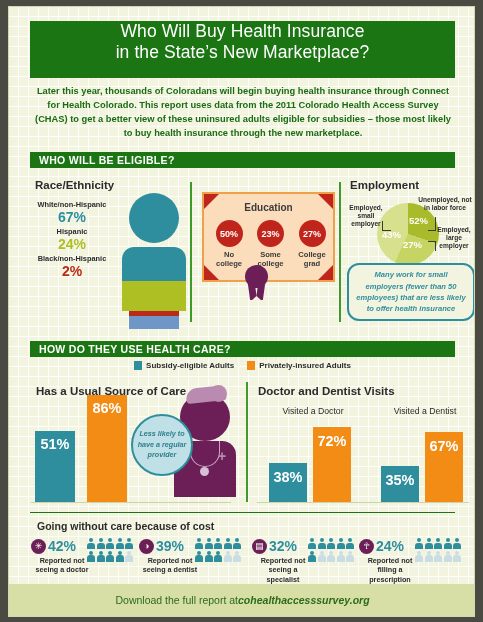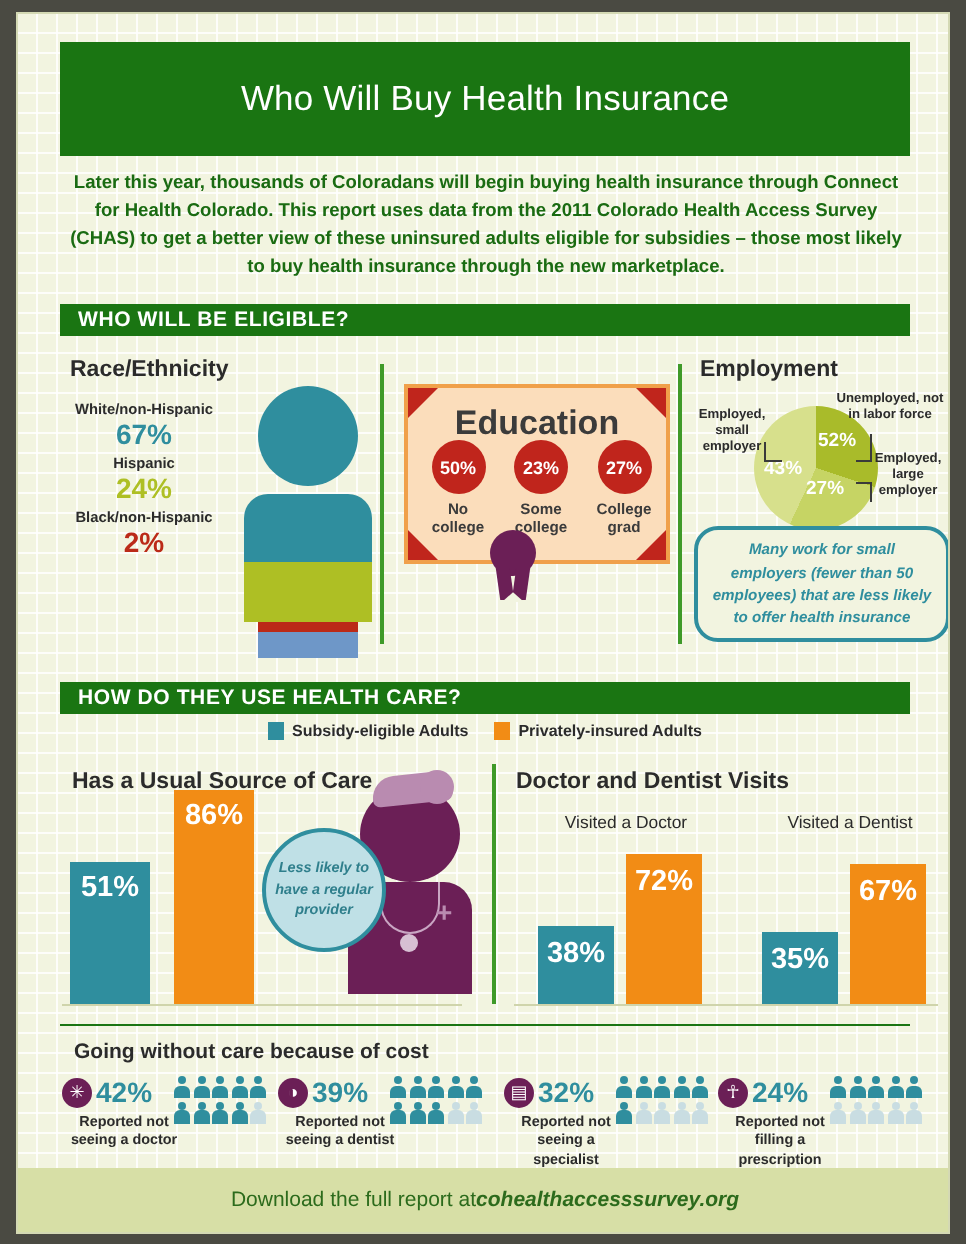--- a/index.html
+++ b/index.html
@@ -17,21 +17,21 @@
       repeating-linear-gradient(90deg, rgba(255,255,255,0) 0px, rgba(255,255,255,0) 9px, rgba(255,255,255,.85) 9px, rgba(255,255,255,.85) 10px),
       #f2f4e0;
     border:1px solid #d4d9b4;
     overflow:hidden;
   }
 
   
   .title-bar{
     position:absolute; left:21px; top:14px; width:425px; height:57px;
     background:#1a7512; color:#ffffff;
-    display:flex; flex-direction:column; align-items:center; justify-content:center;
+    display:flex; flex-direction:column; align-items:center; justify-content:flex-start;
     line-height:1.22;
   }
   .title-bar .ln{ font-size:17.5px; font-weight:400; letter-spacing:.1px; }
 
   .intro{
     position:absolute; left:24px; top:78px; width:420px;
     color:#1a6b12; font-size:9.3px; line-height:1.5; text-align:center;
     font-weight:bold;
   }
 
@@ -66,21 +66,21 @@
   
   .edu-card{
     position:absolute; left:193px; top:185px; width:133px; height:90px;
     background:#fbddbb; border:2px solid #f0a04a;
   }
   .corner{ position:absolute; width:0; height:0; }
   .c-tl{ left:0; top:0; border-top:15px solid #c0251c; border-right:15px solid transparent; }
   .c-tr{ right:0; top:0; border-top:15px solid #c0251c; border-left:15px solid transparent; }
   .c-bl{ left:0; bottom:0; border-bottom:15px solid #c0251c; border-right:15px solid transparent; }
   .c-br{ right:0; bottom:0; border-bottom:15px solid #c0251c; border-left:15px solid transparent; }
-  .edu-head{ position:absolute; left:0; top:8px; width:100%; text-align:center; font-size:17px; font-weight:bold; color:#3b3b3b; }
+  .edu-head{ position:absolute; left:0; top:8px; width:100%; text-align:center; font-size:10px; font-weight:bold; color:#3b3b3b; }
   .edu-items{ position:absolute; left:6px; top:26px; width:121px; display:flex; justify-content:space-between; }
   .edu-item{ width:38px; text-align:center; }
   .edu-circle{
     width:27px; height:27px; border-radius:50%; background:#c0251c; color:#fff;
     font-size:9px; font-weight:bold; display:flex; align-items:center; justify-content:center;
     margin:0 auto 3px;
   }
   .edu-lab{ font-size:7.6px; color:#3b3b3b; line-height:1.25; font-weight:bold;}
   .seal{ position:absolute; left:236px; top:258px; width:23px; height:23px; border-radius:50%; background:#6b1f56; }
   .seal::before,.seal::after{
@@ -176,20 +176,21 @@
   }
   .footer b{ font-style:italic; }
 </style>
 </head>
 <body>
 
 <div class="poster">
 
   <div class="title-bar">
     <div class="ln">Who Will Buy Health Insurance</div>
+    <div class="ln">in the State’s New Marketplace?</div>
   </div>
   <div class="intro">Later this year, thousands of Coloradans will begin buying health insurance through Connect for Health Colorado. This report uses data from the 2011 Colorado Health Access Survey (CHAS) to get a better view of these uninsured adults eligible for subsidies – those most likely to buy health insurance through the new marketplace.</div>
 
   <div class="secbar" id="sec1">WHO WILL BE ELIGIBLE?</div>
 
   <div class="vrule" style="left:181px; top:175px; height:140px;"></div>
   <div class="vrule" style="left:330px; top:175px; height:140px;"></div>
   <div class="vrule" style="left:237px; top:375px; height:120px;"></div>
 
   <div class="panel-title" id="race-title">Race/Ethnicity</div>

